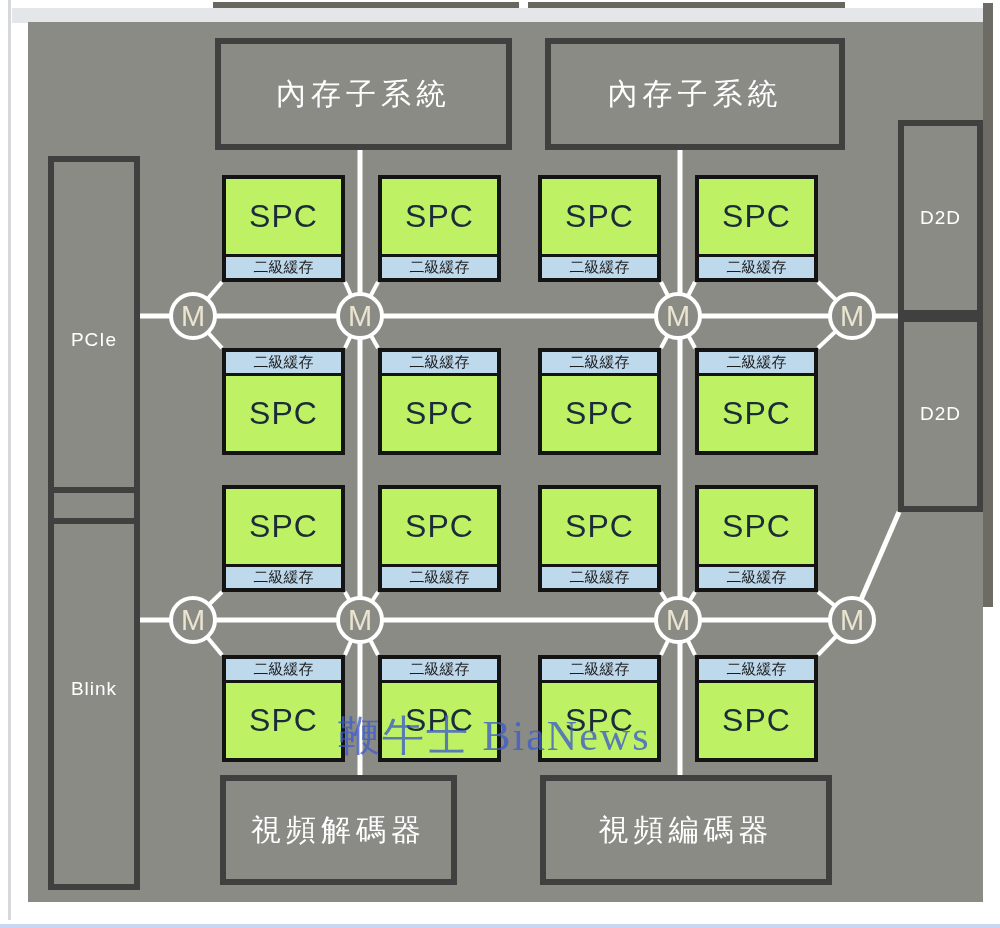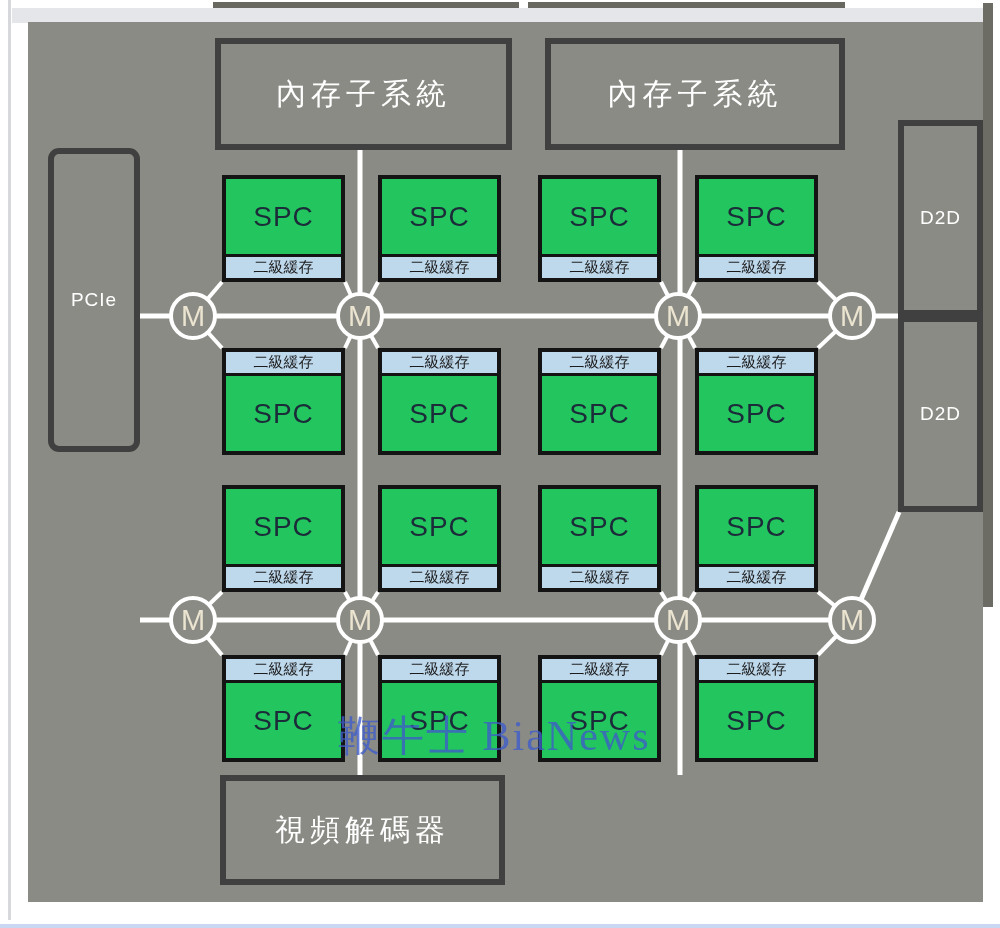--- a/index.html
+++ b/index.html
@@ -23,33 +23,33 @@
   svg.wires line{stroke:#ffffff;stroke-width:5px;stroke-linecap:butt;}
   svg.wires line.stub{stroke-width:4px;}
 
   
   .wbox{position:absolute;border:6px solid #404040;box-sizing:border-box;z-index:4;
         display:flex;align-items:center;justify-content:center;color:#ffffff;}
   .wbox.cjk{font-family:"Liberation Serif","DejaVu Serif",serif;font-size:30px;letter-spacing:5px;}
   .wbox.lat{font-size:19px;letter-spacing:1px;}
   .mem1{left:215px;top:38px;width:297px;height:112px;}
   .mem2{left:545px;top:38px;width:300px;height:112px;}
-  .pcie{left:48px;top:148px;width:92px;height:304px;border-radius:11px;}
+  .pcie{left:48px;top:156px;width:92px;height:368px;}
   .blink{left:48px;top:487px;width:92px;height:403px;}
   .d2d1{left:898px;top:120px;width:85px;height:196px;}
   .d2d2{left:898px;top:316px;width:85px;height:196px;}
-  .vdec{left:220px;top:775px;width:285px;height:110px;}
+  .vdec{left:220px;top:775px;width:237px;height:110px;}
   .venc{left:540px;top:775px;width:292px;height:110px;}
 
   
   .spc{position:absolute;width:123px;height:107px;border:4px solid #141414;box-sizing:border-box;
        display:flex;flex-direction:column;z-index:5;}
   .spc.flip{flex-direction:column-reverse;}
-  .spc .core{flex:1;background:#22c55e;display:flex;align-items:center;justify-content:center;
-             color:#1c2b39;font-size:28px;font-weight:500;letter-spacing:1px;}
+  .spc .core{flex:1;background:#bef264;display:flex;align-items:center;justify-content:center;
+             color:#1c2b39;font-size:32px;font-weight:500;letter-spacing:1px;}
   .spc .cache{height:21px;background:#bed8ec;display:flex;align-items:center;justify-content:center;
               color:#1c1c1c;font-size:15px;font-family:"Liberation Serif","DejaVu Serif",serif;
               border-top:3px solid #141414;box-sizing:content-box;}
   .spc.flip .cache{border-top:none;border-bottom:3px solid #141414;}
 
   
   .mnode{position:absolute;width:48px;height:48px;border:4px solid #ffffff;border-radius:50%;
          background:#8b8b85;box-sizing:border-box;z-index:6;
          display:flex;align-items:center;justify-content:center;
          color:#ebe4d0;font-size:29px;}
@@ -105,23 +105,25 @@
       <line class="stub" x1="678" y1="620" x2="661" y2="655"></line>
       <line class="stub" x1="678" y1="620" x2="695" y2="655"></line>
       <line class="stub" x1="852" y1="620" x2="818" y2="592"></line>
       <line class="stub" x1="852" y1="620" x2="818" y2="655"></line>
     </g>
   </svg>
 
   <div class="wbox cjk mem1">內存子系統</div>
   <div class="wbox cjk mem2">內存子系統</div>
   <div class="wbox lat pcie">PCIe</div>
+  <div class="wbox lat blink">Blink</div>
   <div class="wbox lat d2d1">D2D</div>
   <div class="wbox lat d2d2">D2D</div>
   <div class="wbox cjk vdec">視頻解碼器</div>
+  <div class="wbox cjk venc">視頻編碼器</div>
 
   <div class="spc" style="left:222px;top:175px;">
     <div class="core">SPC</div>
     <div class="cache">二級緩存</div>
   </div>
   <div class="spc" style="left:378px;top:175px;">
     <div class="core">SPC</div>
     <div class="cache">二級緩存</div>
   </div>
   <div class="spc" style="left:538px;top:175px;">

